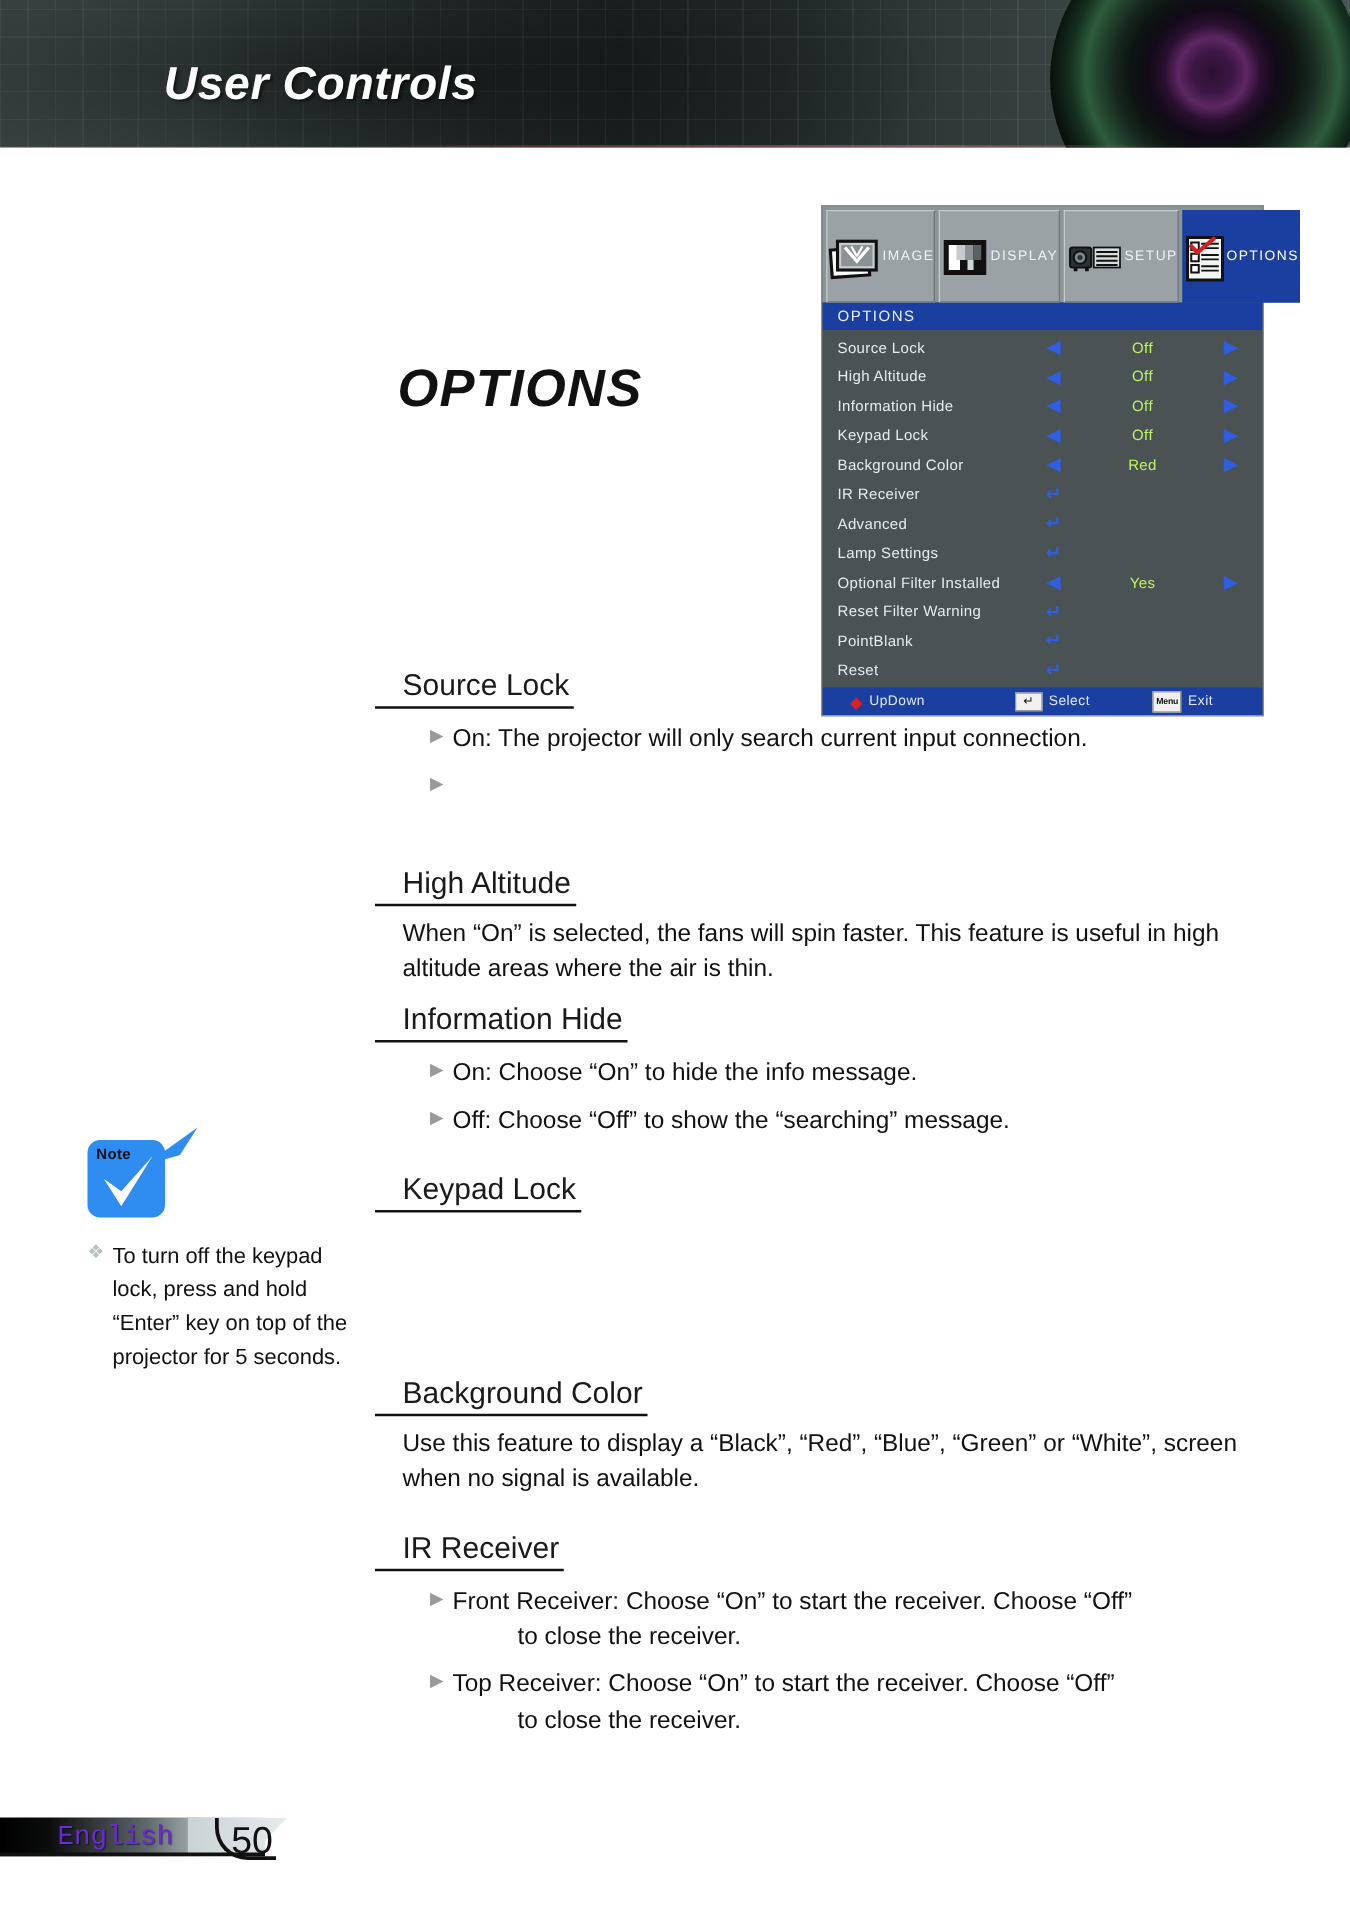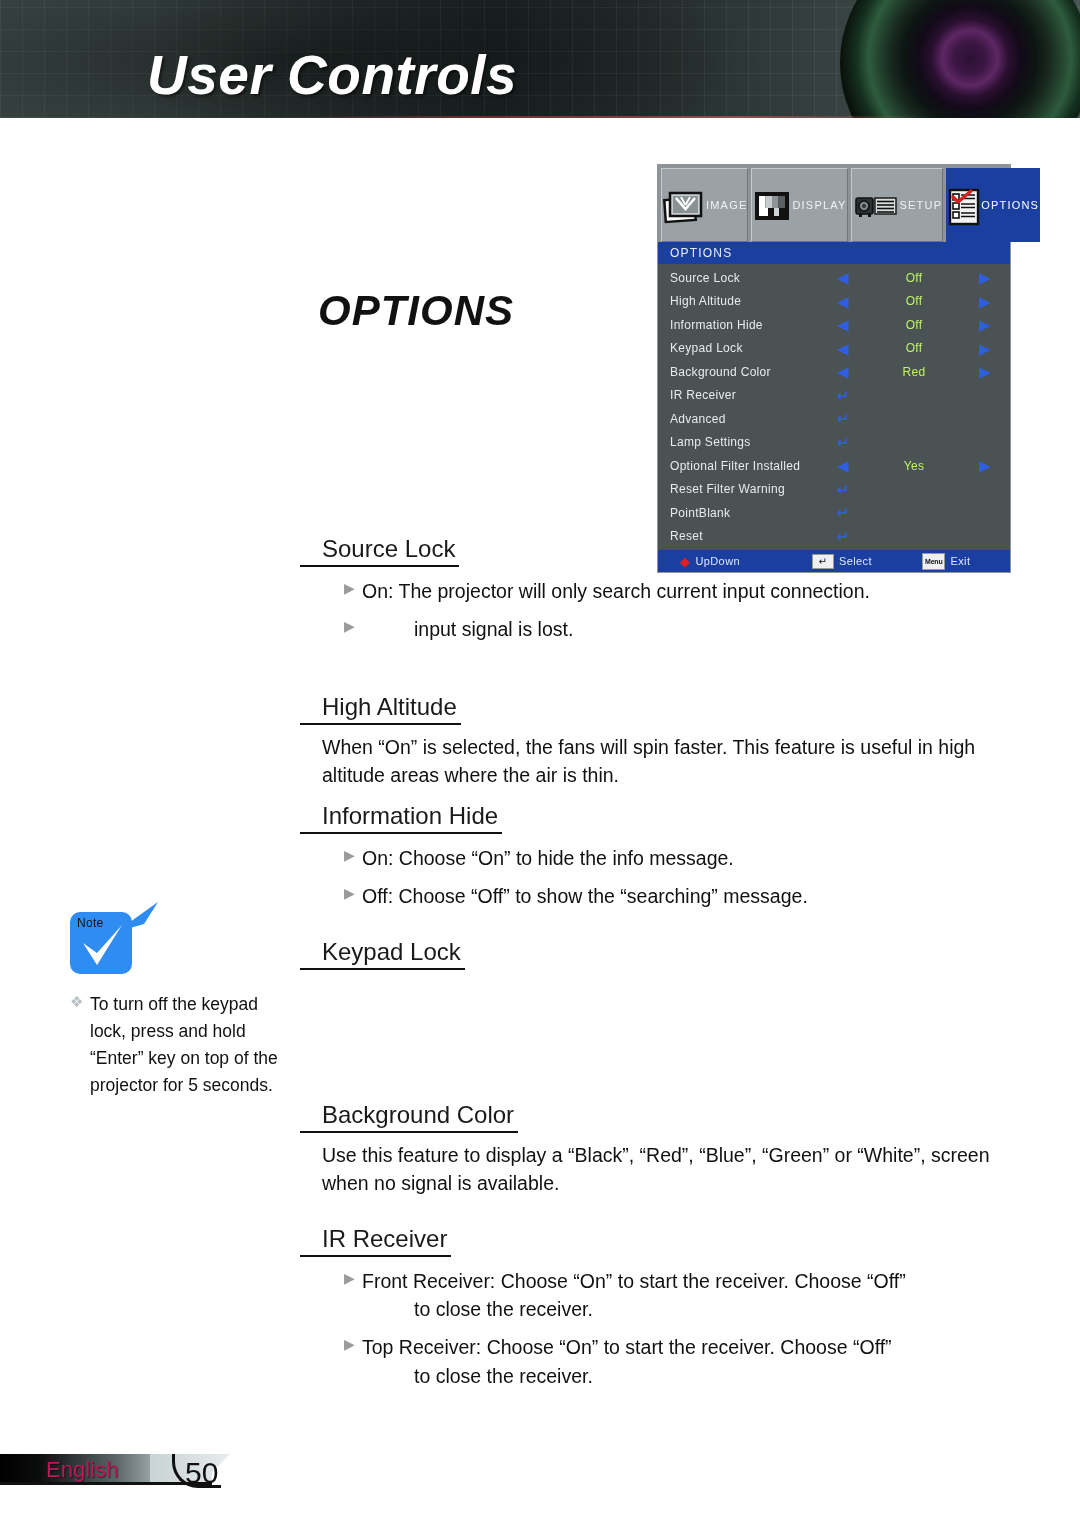--- a/index.html
+++ b/index.html
@@ -20,22 +20,22 @@
     position:absolute;left:0;top:0;width:1080px;height:118px;
     background-image:
       repeating-linear-gradient(90deg, rgba(255,255,255,.055) 0 1px, transparent 1px 22px),
       repeating-linear-gradient(0deg, rgba(255,255,255,.055) 0 1px, transparent 1px 22px);
   }
   #header .vign{
     position:absolute;left:0;top:0;width:1080px;height:118px;
     background:radial-gradient(ellipse 620px 150px at 300px 60px, rgba(0,0,0,.45), rgba(0,0,0,0) 75%);
   }
   #header-title{
-    position:absolute;left:147px;top:48px;
-    font-size:55px;font-weight:bold;font-style:italic;color:#fff;
+    position:absolute;left:131px;top:48px;
+    font-size:37px;font-weight:bold;font-style:italic;color:#fff;
     letter-spacing:.5px;line-height:1;
     text-shadow:2px 2px 3px rgba(0,0,0,.55);
     white-space:nowrap;
   }
   
   #lens{
     position:absolute;right:-10px;top:-62px;width:250px;height:250px;border-radius:50%;
     background:
       radial-gradient(circle at 52% 48%,
         #2b1133 0%, #3d1745 9%,
@@ -137,21 +137,21 @@
   }
   .bullet .btxt{flex:1;}
   .bullet .btxt .ind{display:block;padding-left:52px;}
 
   
   #note{position:absolute;left:70px;top:912px;width:212px;}
   #note-icon{
     width:62px;height:62px;border-radius:10px;background:#2f8cf0;position:relative;
   }
   #note-icon .noteword{
-    position:absolute;left:7px;top:5px;color:#111;font-size:12px;font-weight:normal;
+    position:absolute;left:7px;top:5px;color:#111;font-size:12px;font-weight:bold;
     letter-spacing:.3px;line-height:1;
   }
   #note-icon .chk{
     position:absolute;left:9px;top:13px;width:46px;height:44px;
   }
   #note-icon .tail{
     position:absolute;left:44px;top:-12px;width:46px;height:34px;
   }
   #note-text{margin-top:17px;display:flex;}
   #note-text .dia{color:#b9c0c4;font-size:15px;line-height:1.5;width:20px;flex:none;}
@@ -170,22 +170,23 @@
   }
   #foot-curve{
     position:absolute;left:172px;top:6px;width:46px;height:31px;
     border-left:3px solid #111;border-bottom:3px solid #111;
     border-bottom-left-radius:26px;
   }
   #foot-rule{
     position:absolute;left:0px;top:34px;width:212px;height:3px;background:#111;
   }
   #foot-lang{
-    position:absolute;left:46px;top:11px;font-size:22px;color:#be185d;line-height:1;
+    position:absolute;left:46px;top:11px;font-size:22px;color:#6d28d9;line-height:1;
     text-shadow:1px 1px 1px rgba(0,0,0,.5);
+    font-family:Liberation Mono, monospace;
   }
   #foot-page{
     position:absolute;left:185px;top:10px;font-size:30px;color:#111;line-height:1;
   }
 </style>
 </head>
 <body>
 
 <div id="header">
   <div class="grid"></div>
@@ -378,21 +379,20 @@
 <div class="section" style="top:536px;">
   <div class="sec-h">Source Lock</div>
   <div class="bullets">
     <div class="bullet">
       <span class="tri">▶</span>
       <span class="btxt">On: The projector will only search current input connection.</span>
     </div>
     <div class="bullet">
       <span class="tri">▶</span>
       <span class="btxt">
-        <span class="ind">input signal is lost.</span>
       </span>
     </div>
   </div>
 </div>
 
 <div class="section" style="top:694px;">
   <div class="sec-h">High Altitude</div>
   <div class="para">When “On” is selected, the fans will spin faster. This feature is useful in high altitude areas where the air is thin.</div>
 </div>
 

